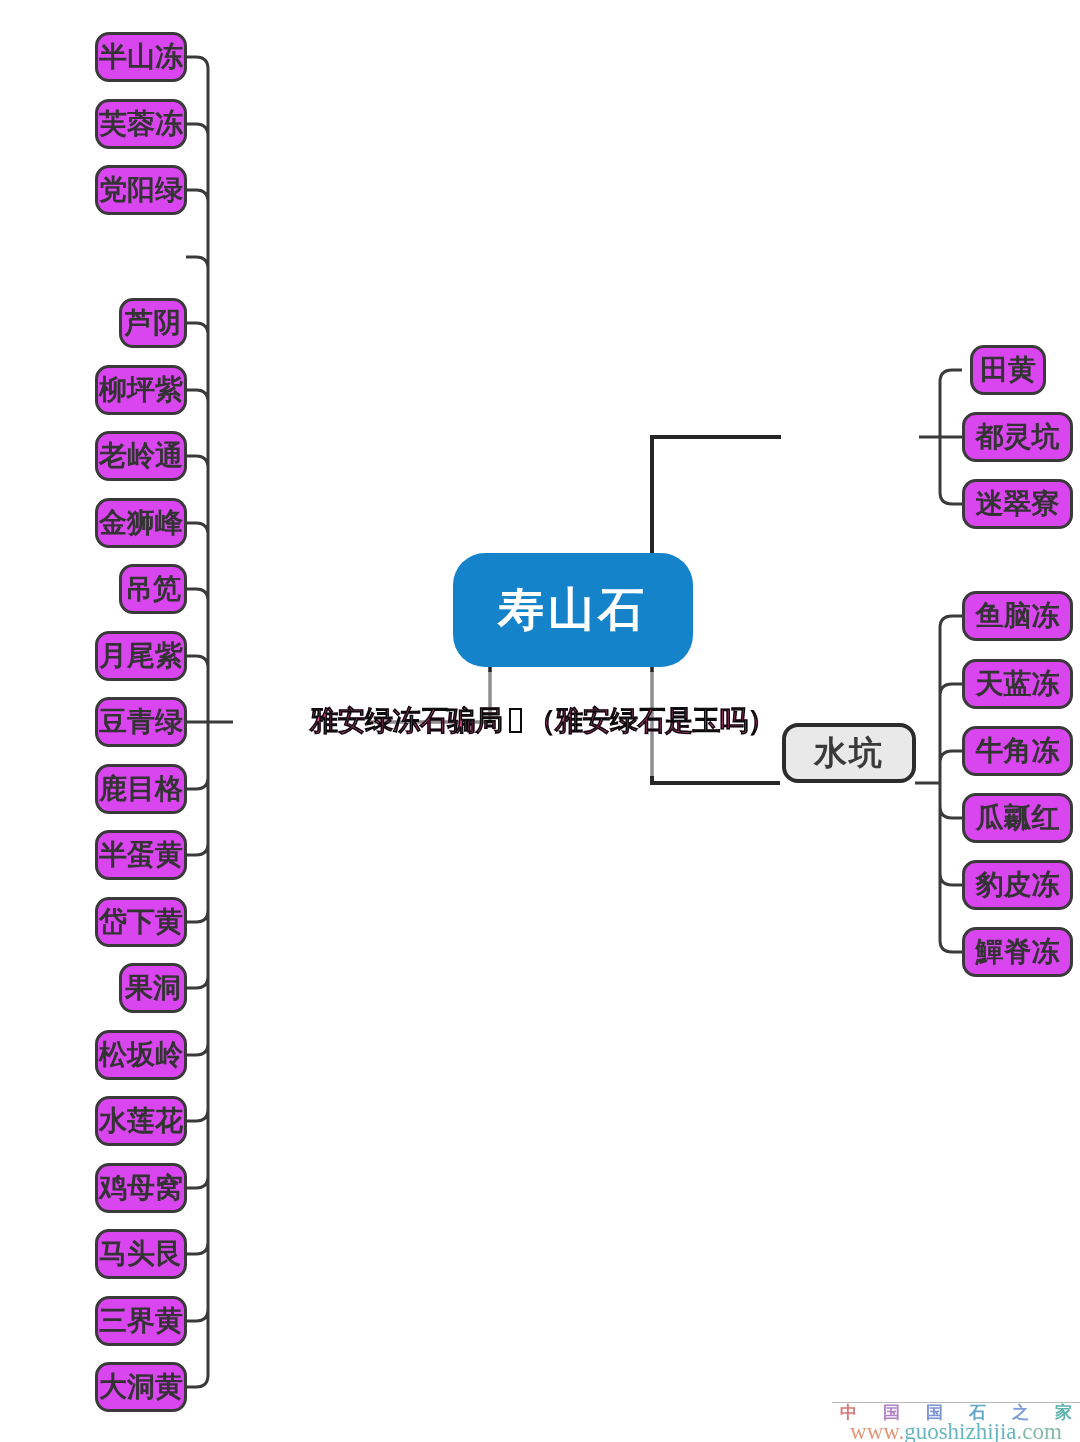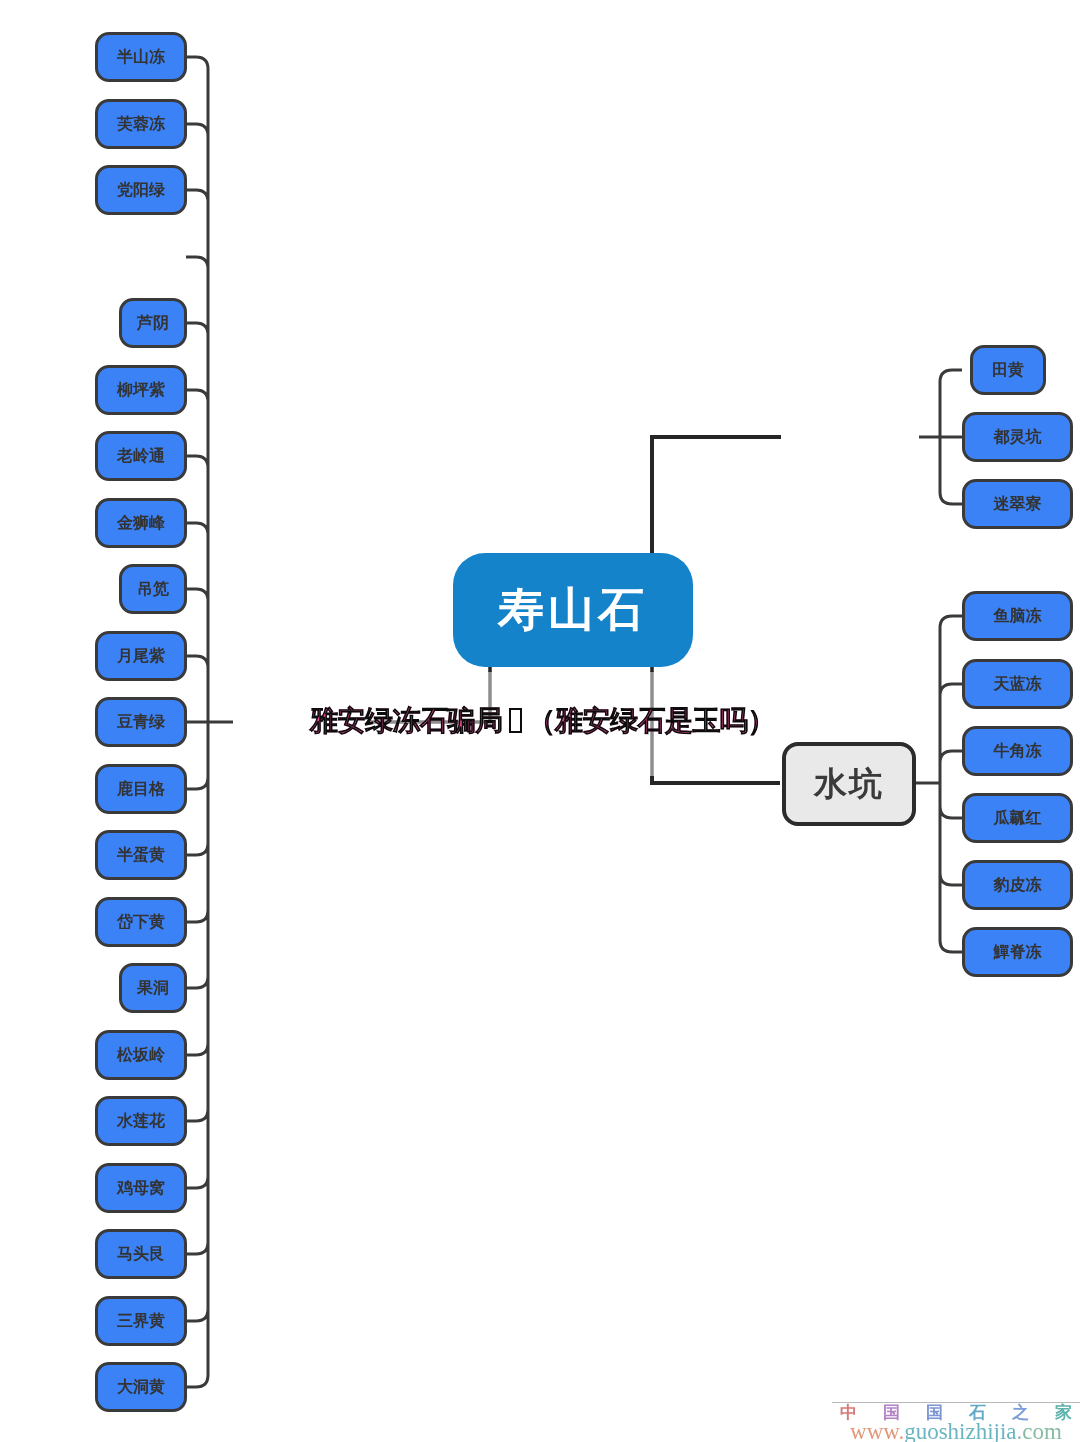--- a/index.html
+++ b/index.html
@@ -4,24 +4,24 @@
 <style>
   html,body{margin:0;padding:0;background:#ffffff;}
   #canvas{
     position:relative;width:1080px;height:1442px;background:#ffffff;overflow:hidden;
     font-family:"Liberation Sans","DejaVu Sans",sans-serif;
   }
   #wires{position:absolute;left:0;top:0;z-index:0;}
 
   
   .leaf{
-    position:absolute;height:50px;box-sizing:border-box;background:#3b82f6;
+    position:absolute;height:50px;box-sizing:border-box;background:#d946ef;
     border:3px solid #3a3a3a;border-radius:14px;
     display:flex;align-items:center;justify-content:center;
-    font-size:16px;font-weight:600;color:#333333;white-space:nowrap;z-index:1;
+    font-size:28px;font-weight:600;color:#333333;white-space:nowrap;z-index:1;
   }
   .w3{width:92px;}
   .w2{width:68px;}
   .wide{width:160px;}
   .rw3{width:111px;font-family:Liberation Serif, serif;}
   .rw2{width:76px;margin-left:8px;}
 
   
   .branch{
     position:absolute;box-sizing:border-box;background:#e9e9e9;
@@ -111,21 +111,21 @@
 
     <path stroke="#262626" stroke-width="4" d="M652 553 V437 H781"></path>
 
     <path stroke="#262626" stroke-width="4" d="M652 776 V783 H780"></path>
 
     <path stroke="#262626" stroke-width="3.5" d="M490 667 V672 M652 667 V672"></path>
   </svg>
 
   <div class="root" style="color: rgb(255, 255, 255); background-color: rgb(21, 131, 201);">寿山石</div>
 
-  <div class="branch" style="left:782px;top:742px;width:134px;height:84px">水坑</div>
+  <div class="branch" style="left:782px;top:723px;width:134px;height:60px">水坑</div>
 
   <div class="leaf rw2" style="left:962px;top:345px">田黄</div>
   <div class="leaf rw3" style="left:962px;top:412px">都灵坑</div>
   <div class="leaf rw3" style="left:962px;top:479px">迷翠寮</div>
 
   <div class="leaf rw3" style="left:962px;top:591px">鱼脑冻</div>
   <div class="leaf rw3" style="left:962px;top:659px">天蓝冻</div>
   <div class="leaf rw3" style="left:962px;top:726px">牛角冻</div>
   <div class="leaf rw3" style="left:962px;top:793px">瓜瓤红</div>
   <div class="leaf rw3" style="left:962px;top:860px">豹皮冻</div>

